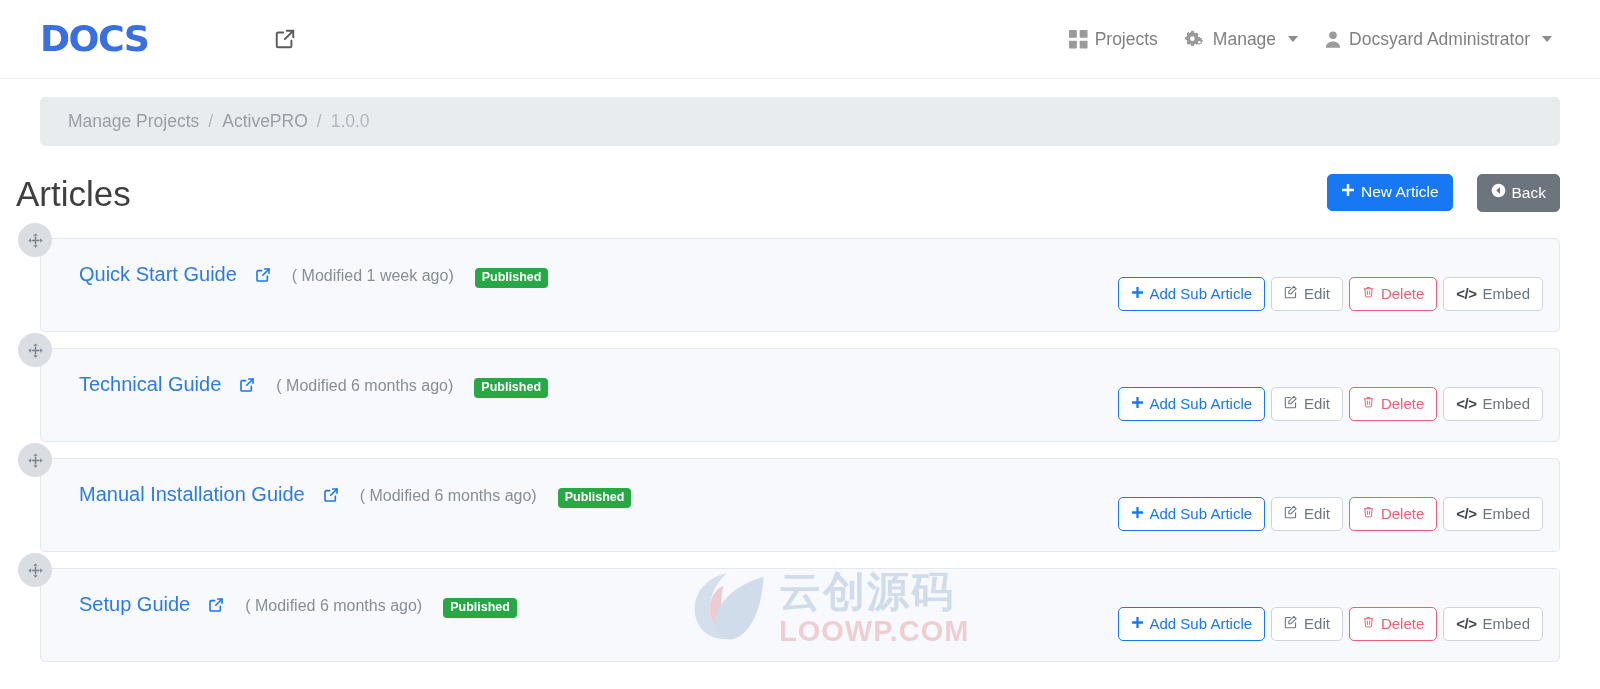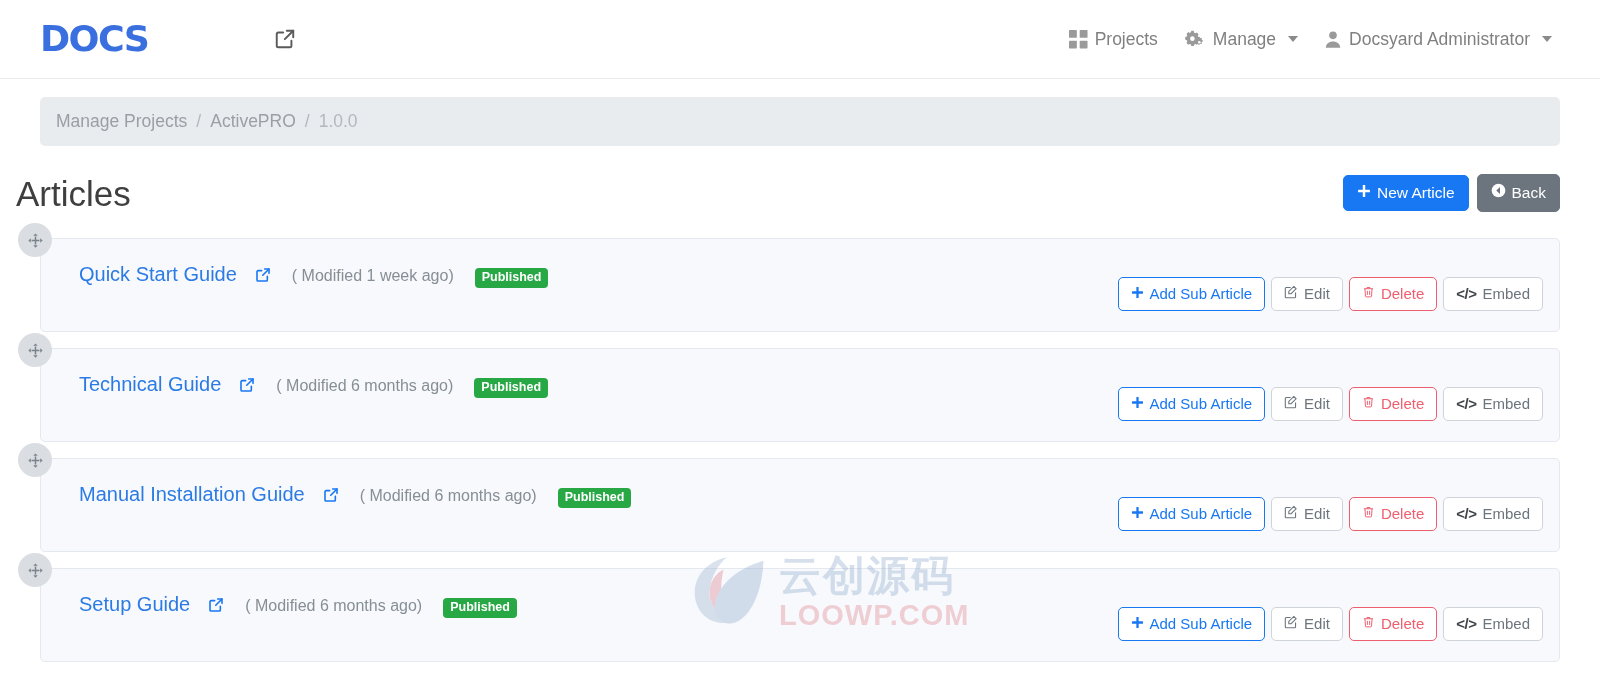--- a/index.html
+++ b/index.html
@@ -64,21 +64,21 @@
     border-right: 5px solid transparent;
     border-top: 6px solid #8a8a8a;
     margin-left: 5px;
   }
 
   
   .breadcrumb-wrap { padding: 18px 40px 0 40px; }
   .breadcrumb {
     background: #e9ecef;
     border-radius: 5px;
-    padding: 14px 16px;
+    padding: 14px 28px;
     display: flex;
     align-items: center;
     gap: 9px;
     font-size: 17.5px;
   }
   .breadcrumb a { color: #9a9fa6; text-decoration: none; }
   .breadcrumb .sep { color: #b3b8bf; }
   .breadcrumb .crumb-current { color: #b3b8bf; }
 
   
@@ -89,22 +89,22 @@
   }
   .page-title {
     font-size: 35px;
     font-weight: 400;
     color: #3f3f3f;
     line-height: 1.15;
   }
   .title-actions {
     margin-left: auto;
     display: flex;
-    align-items: center;
-    gap: 8px;
+    align-items: flex-start;
+    gap: 24px;
     padding-bottom: 2px;
   }
   .btn {
     display: inline-flex;
     align-items: center;
     gap: 6px;
     border-radius: 5px;
     font-size: 15.5px;
     padding: 8px 13px;
     border: 1px solid transparent;
@@ -197,21 +197,21 @@
   .btn-outline-secondary { border-color: #ced4da; color: #6c757d; background: #fff; }
   .btn-outline-danger { border-color: #ef5e6e; color: #ef5e6e; background: #fff; }
   .btn-sm { font-size: 15px; padding: 7px 12px; }
 
   .code-ico { font-weight: bold; font-size: 15px; letter-spacing: -0.5px; }
 
   
   .watermark {
     position: absolute;
     left: 683px;
-    top: 332px;
+    top: 348px;
     width: 300px;
     height: 92px;
     opacity: 0.42;
     pointer-events: none;
     z-index: 2;
     display: flex;
     align-items: center;
     gap: 8px;
   }
   .wm-text { display: flex; flex-direction: column; line-height: 1; }

